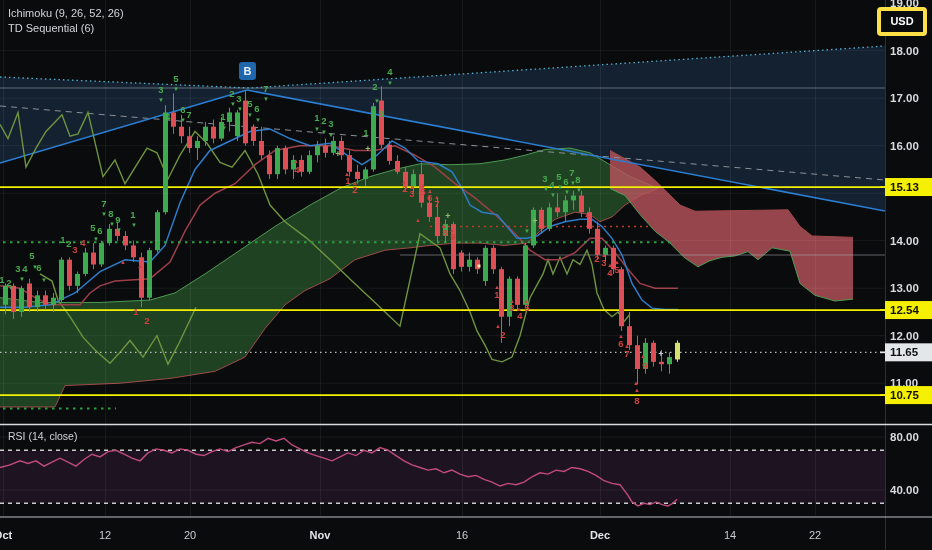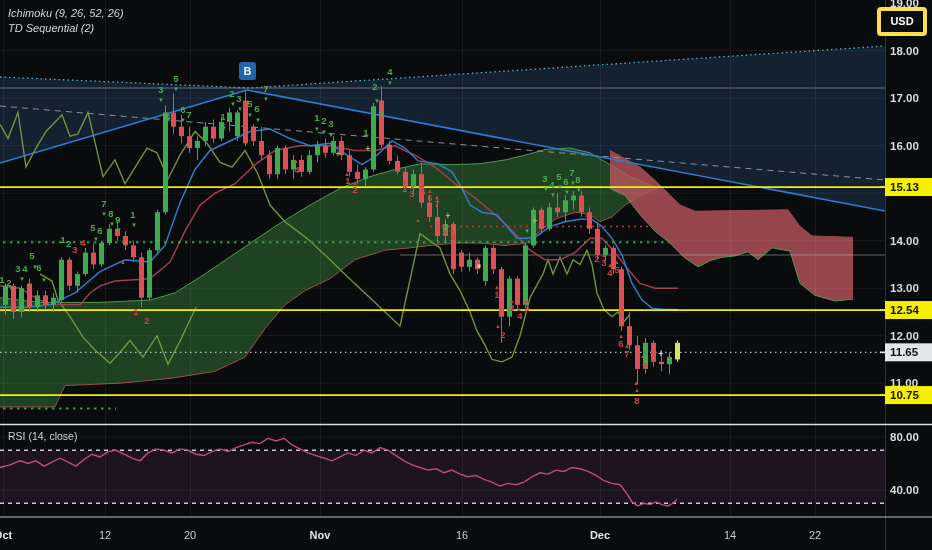--- a/index.html
+++ b/index.html
@@ -1,21 +1,21 @@
 <!DOCTYPE html>
 <html><head>
 <meta charset="utf-8">
 <style>
   html,body{margin:0;padding:0;background:#000;}
   .root{position:relative;width:932px;height:550px;background:#0a0b0d;overflow:hidden;
         font-family:"Liberation Sans",sans-serif;}
   svg{position:absolute;left:0;top:0;display:block;}
   .hdr{position:absolute;left:8px;top:6px;line-height:15px;pointer-events:none;}
   .t1{font-size:12.5px;font-weight:bold;color:#efefe9;letter-spacing:.2px;}
-  .t2{font-size:11px;color:#d2d5d8;font-style:italic;}
+  .t2{font-size:11px;color:#d2d5d8;}
   .usd{position:absolute;right:5px;top:7px;width:42px;height:21px;border:4px solid #fde047;
        border-radius:4px;color:#fff;font-size:11px;font-weight:bold;text-align:center;
        line-height:21px;background:#0a0b0d;cursor:pointer;}
   .bbadge{position:absolute;left:239px;top:62px;width:17px;height:18px;background:#1f66ad;
           border-radius:3px;color:#eaf2fa;font-size:11px;font-weight:bold;text-align:center;
           line-height:18px;cursor:pointer;}
   .rsilab{position:absolute;left:8px;top:430px;font-size:10.5px;color:#cfd3d6;}
   .axis-hit{position:absolute;background:transparent;cursor:ns-resize;}
   .price-hit{right:0;top:0;width:47px;height:518px;}
   .time-hit{left:0;bottom:0;width:932px;height:32px;cursor:ew-resize;}
@@ -421,20 +421,20 @@
       <text x="105" y="539" fill="#c9ccd1" font-size="11" text-anchor="middle" font-family="&quot;Liberation Sans&quot;,sans-serif" font-weight="normal">12</text>
       <text x="190" y="539" fill="#c9ccd1" font-size="11" text-anchor="middle" font-family="&quot;Liberation Sans&quot;,sans-serif" font-weight="normal">20</text>
       <text x="320" y="539" fill="#e3e5e8" font-size="11" text-anchor="middle" font-family="&quot;Liberation Sans&quot;,sans-serif" font-weight="bold">Nov</text>
       <text x="462" y="539" fill="#c9ccd1" font-size="11" text-anchor="middle" font-family="&quot;Liberation Sans&quot;,sans-serif" font-weight="normal">16</text>
       <text x="600" y="539" fill="#e3e5e8" font-size="11" text-anchor="middle" font-family="&quot;Liberation Sans&quot;,sans-serif" font-weight="bold">Dec</text>
       <text x="730" y="539" fill="#c9ccd1" font-size="11" text-anchor="middle" font-family="&quot;Liberation Sans&quot;,sans-serif" font-weight="normal">14</text>
       <text x="815" y="539" fill="#c9ccd1" font-size="11" text-anchor="middle" font-family="&quot;Liberation Sans&quot;,sans-serif" font-weight="normal">22</text>
     </svg>
   <div class="hdr">
     <div class="t2">Ichimoku (9, 26, 52, 26)</div>
-    <div class="t2">TD Sequential (2)</div>
+    <div class="t2">TD Sequential (6)</div>
   </div>
   <div class="usd">USD</div>
   <div class="bbadge">B</div>
   <div class="rsilab">RSI (14, close)</div>
   <div class="axis-hit price-hit"></div>
   <div class="axis-hit time-hit"></div>
 </div>
 
 </body></html>

